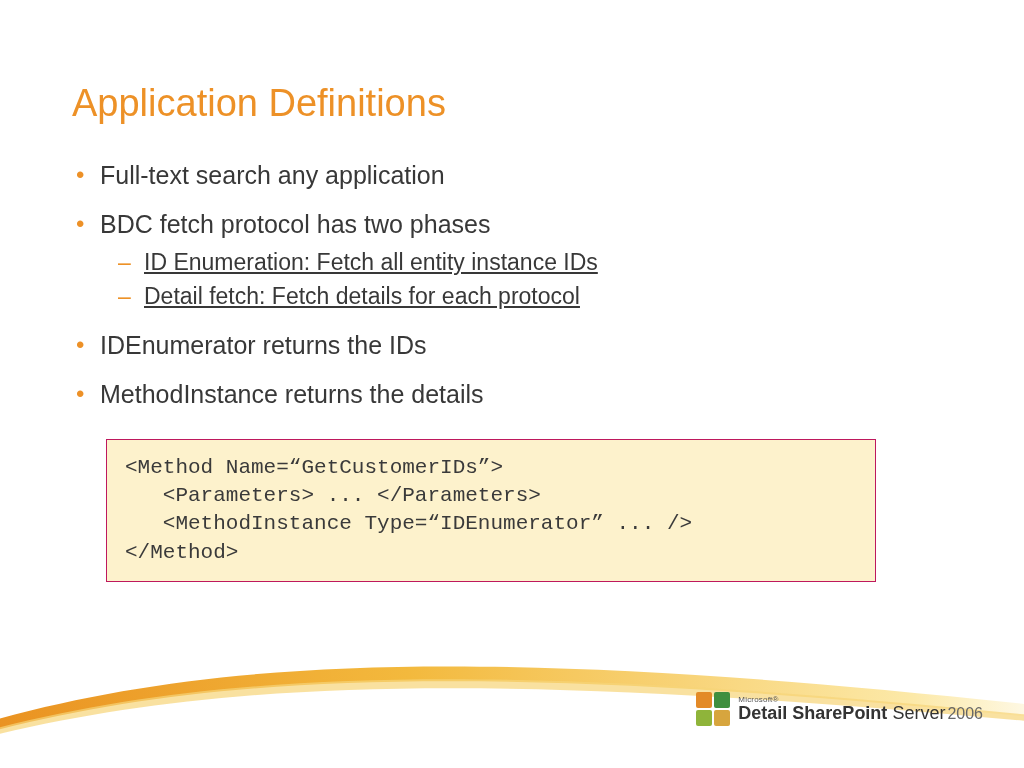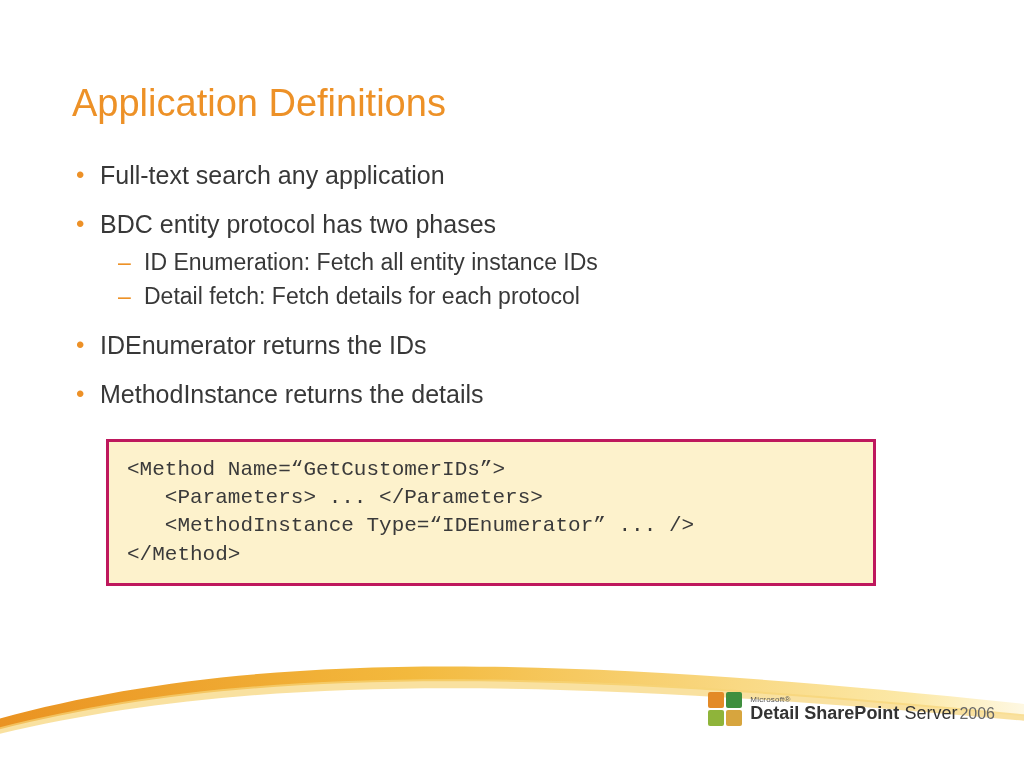--- a/index.html
+++ b/index.html
@@ -62,32 +62,33 @@
     list-style: none;
     margin: 8px 0 0 0;
     padding: 0;
     font-size: 23px;
   }
   ul.sub > li {
     position: relative;
     padding-left: 26px;
     margin: 4px 0 4px 18px;
     line-height: 1.3;
+    text-decoration: underline;
   }
   ul.sub > li::before {
     content: "–";
     color: #ED9127;
     position: absolute;
     left: 0;
     top: 0;
   }
   .code-box {
     margin: 28px 0 0 34px;
     width: 770px;
-    border: 3px solid #be185d;
+    border: 1px solid #be185d;
     background: #FDF2CC;
     padding: 14px 18px 14px 18px;
     font-family: Consolas, "Courier New", monospace;
     font-size: 21px;
     line-height: 1.35;
     color: #3a3a3a;
     white-space: pre;
     box-sizing: border-box;
   }
   
@@ -95,21 +96,21 @@
     position: absolute;
     left: -40px;
     bottom: 28px;
     width: 1120px;
     height: 120px;
     pointer-events: none;
   }
   
   .badge {
     position: absolute;
-    right: 22px;
+    right: 34px;
     bottom: 42px;
     display: flex;
     align-items: center;
     gap: 8px;
   }
   .badge-logo {
     width: 34px;
     height: 34px;
     display: grid;
     grid-template-columns: 1fr 1fr;
@@ -148,21 +149,21 @@
 <div class="slide">
 
   <h1 class="title-main">Application Definitions</h1>
 
   <div class="content">
     <ul class="bullets">
       <li>
         <span>Full-text search any application</span>
       </li>
       <li>
-        <span>BDC entity protocol has two phases</span>
+        <span>BDC fetch protocol has two phases</span>
         <ul class="sub">
           <li>ID Enumeration: Fetch all entity instance IDs</li>
           <li>Detail fetch: Fetch details for each protocol</li>
         </ul>
       </li>
       <li>
         <span>IDEnumerator returns the IDs</span>
       </li>
       <li>
         <span>MethodInstance returns the details</span>

